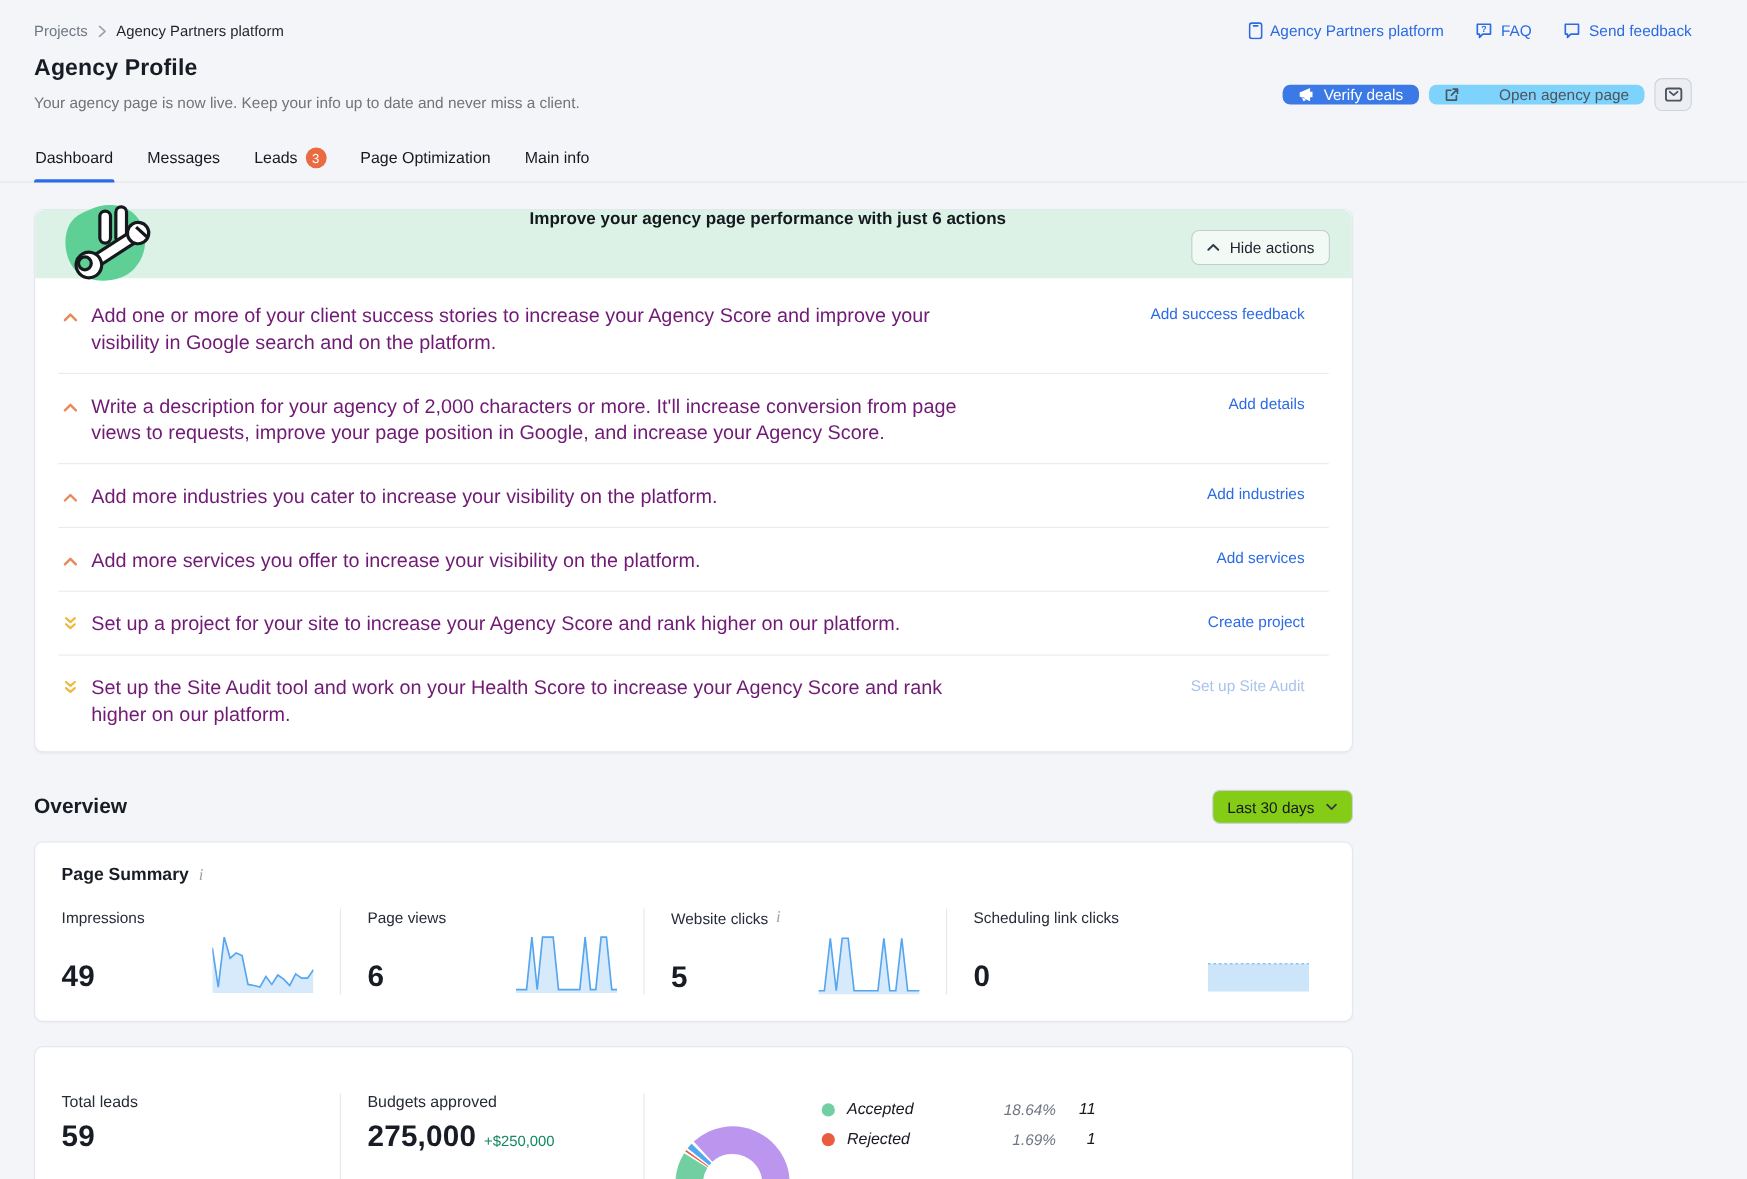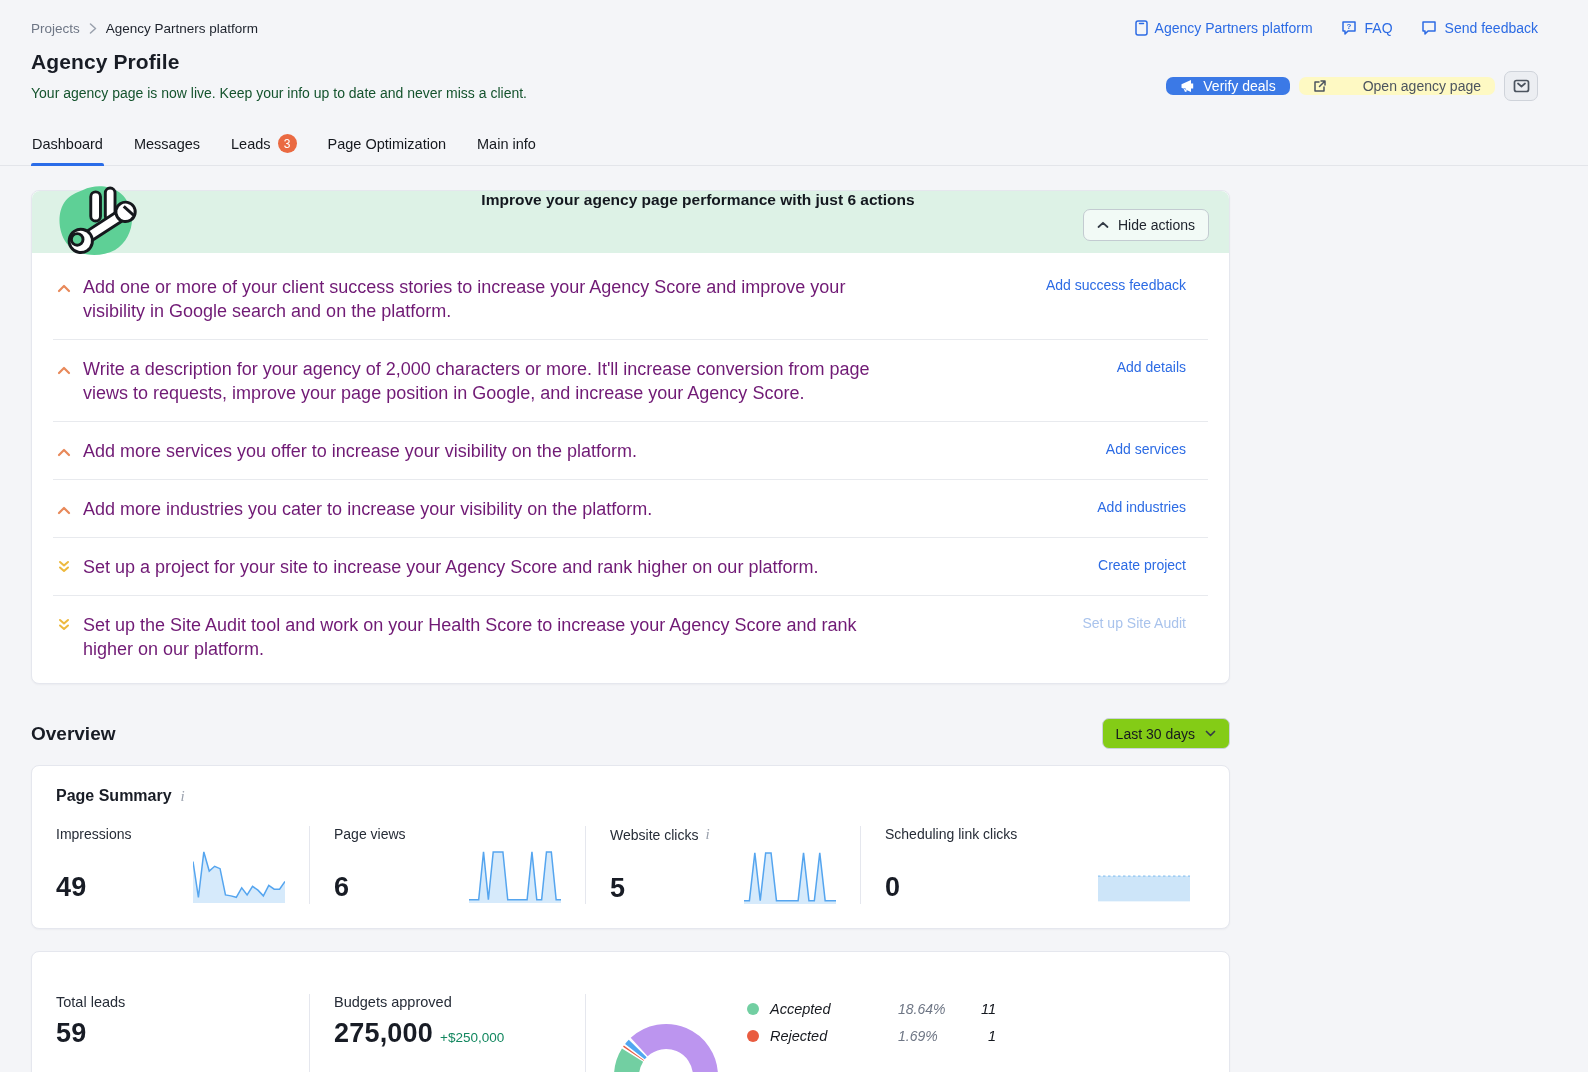--- a/index.html
+++ b/index.html
@@ -18,25 +18,25 @@
   .row1 { display:flex; justify-content:space-between; align-items:center; }
   .breadcrumb { display:flex; align-items:center; gap:9px; font-size:13.5px; }
   .crumb-muted { color:#6e7685; cursor:pointer; }
   .crumb-current { color:#1d222c; }
   .header-links { display:flex; align-items:center; gap:28px; }
   .hlink { color:#2c6be4; font-size:14px; display:inline-flex; align-items:center; gap:7px; }
   .hlink svg { flex:none; }
 
   .row2 { display:flex; justify-content:space-between; align-items:flex-end; margin-top:2px; }
   h1.page-title { margin:12px 0 0; font-size:21px; font-weight:700; letter-spacing:.1px; }
-  .subtitle { margin:11px 0 0; font-size:14px; color:#14532d; }
+  .subtitle { margin:11px 0 0; font-size:14px; color:#737373; }
   .header-buttons { display:flex; align-items:center; gap:9px; }
   .btn { height:18px; border-radius:7px; font-size:14px; display:inline-flex; align-items:center; gap:8px; padding:0 14px; border:none; }
   .btn-primary { background:#3b79e6; color:#fff; font-weight:500; }
-  .btn-secondary { background:#fef9c3; color:#4c545f;gap:36px; }
+  .btn-secondary { background:#7dd3fc; color:#4c545f;gap:36px; }
   .btn-mail { width:34px; height:30px; padding:0; justify-content:center; background:#eceef2; border:1px solid #cfd3da; color:#4c545f; }
 
   .tabs { display:flex; gap:29px; margin-top:25px; padding:0 31px; position:relative; }
   .tabs::after { content:""; position:absolute; left:0; right:-19px; bottom:0; height:1px; background:#e3e5ea; }
   .tab { position:relative; padding:8px 1px 13px; font-size:14.5px; color:#16191f; cursor:pointer; display:flex; align-items:center; gap:7px; z-index:1; }
   .tab.active::after { content:""; position:absolute; left:0; right:0; bottom:0; height:3px; background:#2a6ce8; border-radius:2px 2px 0 0; }
   .tab-badge { width:19px; height:19px; border-radius:50%; background:#ea6a42; color:#fff; font-size:12px; display:inline-flex; align-items:center; justify-content:center; }
 
   
   .content { width:1199px; margin:24px 0 0 31px; }
@@ -85,21 +85,21 @@
   .l-chart { flex:1; display:flex; align-items:flex-start; gap:25px; }
   .stat-label { font-size:14.5px; color:#262c37; }
   .stat-value-row { display:flex; align-items:baseline; margin-top:8px; }
   .stat-value { font-size:27px; font-weight:700; letter-spacing:.2px; }
   .delta { font-size:13.5px; color:#12875f; margin-left:7px; }
   .donut-svg { width:112px; height:82px; display:block; margin-top:2px; }
   .legend { padding-top:1px; }
   .legend-row { display:flex; align-items:center; height:27px;font-style:italic; }
   .legend-dot { width:12px; height:12px; border-radius:50%; margin-right:11px; flex:none; }
   .legend-label { width:128px; font-size:14.5px; color:#16191f; }
-  .legend-pct { width:62px; color:#6e7685; font-size:14px; }
+  .legend-pct { width:62px; text-align:right; color:#6e7685; font-size:14px; }
   .legend-count { width:36px; text-align:right; font-size:14.5px; font-weight:500; color:#14181f; }
 
   .icon-stroke { stroke:currentColor; fill:none; stroke-width:1.5; stroke-linecap:round; stroke-linejoin:round; }
 </style>
 </head>
 <body>
 
 <div class="topbar">
   <div class="row1">
     <div class="breadcrumb">
@@ -220,29 +220,29 @@
         <span class="chev-box"><svg width="14" height="9" viewBox="0 0 14 9">
               <polyline points="2,7 7,2 12,7" class="icon-stroke" style="color:#e8895a; stroke-width:2.2"></polyline>
             </svg></span>
         <div class="action-text">Write a description for your agency of 2,000 characters or more. It'll increase conversion from page views to requests, improve your page position in Google, and increase your Agency Score.</div>
         <a class="action-link">Add details</a>
       </div>
       <div class="action-row">
         <span class="chev-box"><svg width="14" height="9" viewBox="0 0 14 9">
               <polyline points="2,7 7,2 12,7" class="icon-stroke" style="color:#e8895a; stroke-width:2.2"></polyline>
             </svg></span>
+        <div class="action-text">Add more industries you cater to increase your visibility on the platform.</div>
+        <a class="action-link">Add industries</a>
+      </div>
+      <div class="action-row">
+        <span class="chev-box"><svg width="14" height="9" viewBox="0 0 14 9">
+              <polyline points="2,7 7,2 12,7" class="icon-stroke" style="color:#e8895a; stroke-width:2.2"></polyline>
+            </svg></span>
         <div class="action-text">Add more services you offer to increase your visibility on the platform.</div>
         <a class="action-link">Add services</a>
-      </div>
-      <div class="action-row">
-        <span class="chev-box"><svg width="14" height="9" viewBox="0 0 14 9">
-              <polyline points="2,7 7,2 12,7" class="icon-stroke" style="color:#e8895a; stroke-width:2.2"></polyline>
-            </svg></span>
-        <div class="action-text">Add more industries you cater to increase your visibility on the platform.</div>
-        <a class="action-link">Add industries</a>
       </div>
       <div class="action-row">
         <span class="chev-box"><svg width="14" height="14" viewBox="0 0 14 14">
               <polyline points="3,2 7,5.5 11,2" class="icon-stroke" style="color:#edb93e; stroke-width:2"></polyline>
               <polyline points="3,7.5 7,11 11,7.5" class="icon-stroke" style="color:#edb93e; stroke-width:2"></polyline>
             </svg></span>
         <div class="action-text">Set up a project for your site to increase your Agency Score and rank higher on our platform.</div>
         <a class="action-link">Create project</a>
       </div>
       <div class="action-row">

